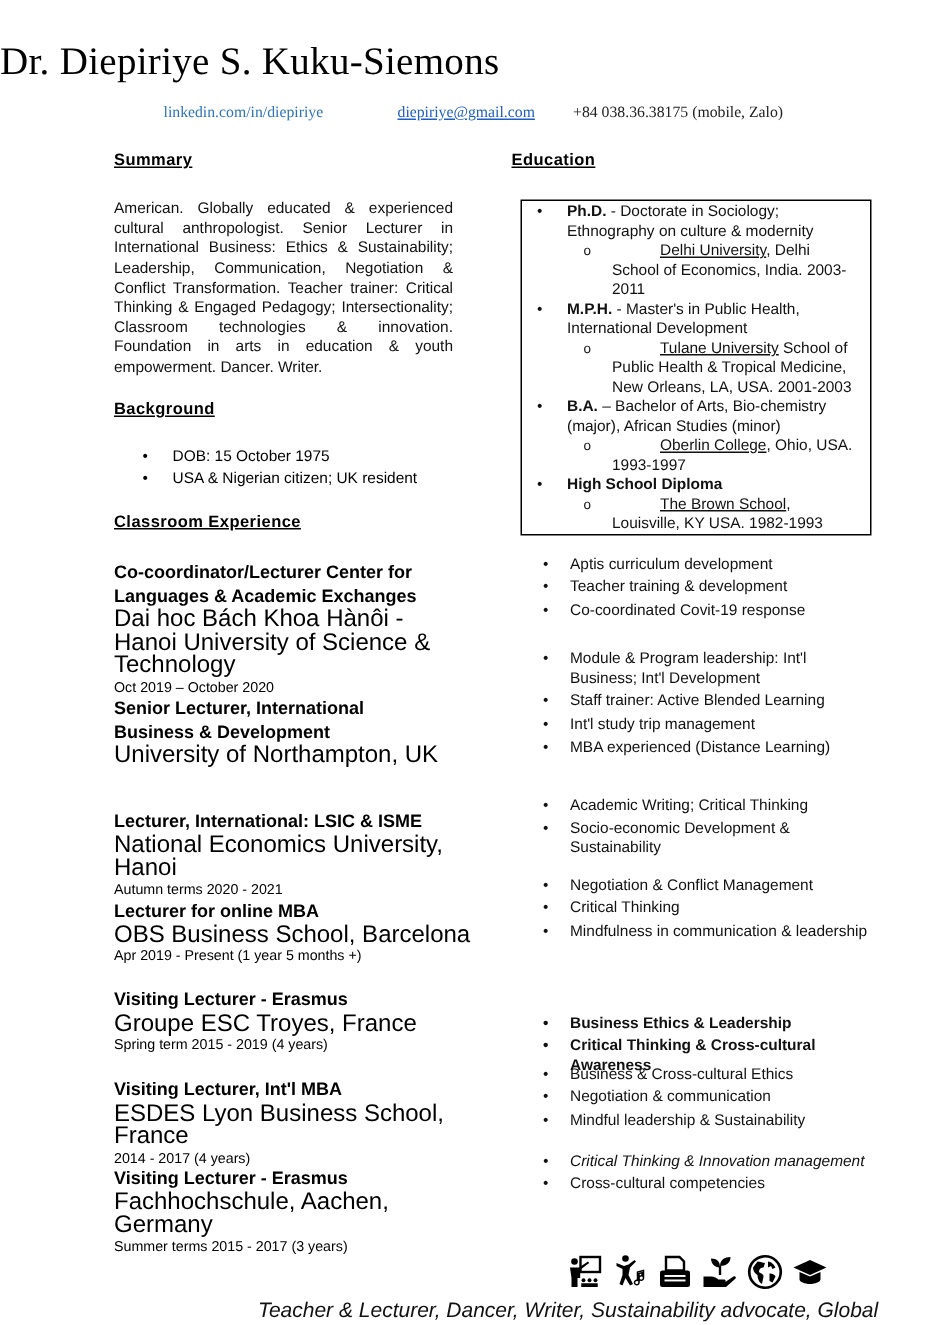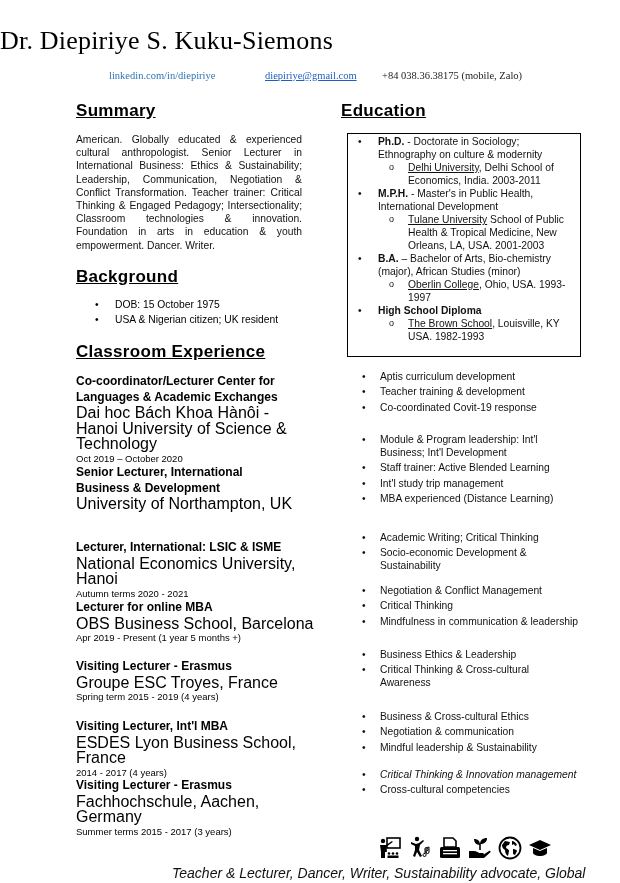--- a/index.html
+++ b/index.html
@@ -9,21 +9,21 @@
   .title {
     position: absolute; left: 0; top: 26px; width: 620px; 
     font-family: "Liberation Serif", serif; font-size: 26px; color: #000; letter-spacing: 0.2px;
   }
   .contact { position: absolute; top: 70px; font-family: "Liberation Serif", serif; font-size: 10.5px; }
   .contact.linkedin { left: 109px; color: #2e74b5; }
   .contact.email { left: 265px; color: #1f5fbf; text-decoration: underline; }
   .contact.phone { left: 382px; color: #222; }
 
   .sec-head {
-    position: absolute; font-weight: bold; font-size: 17px; text-decoration: underline;
+    position: absolute; font-weight: bold; font-size: 11px; text-decoration: underline;
     letter-spacing: 0.3px;
   }
 
   .summary {
     position: absolute; left: 76px; top: 133px; width: 226px;
     font-size: 10.3px; line-height: 13.2px; text-align: justify; color: #111;
   }
 
   .bg-list { position: absolute; left: 95px; top: 298px; list-style: none; font-size: 10.3px; line-height: 14.5px; }
   .bg-list li { position: relative; padding-left: 20px; }
@@ -37,21 +37,21 @@
   .edu-box {
     position: absolute; left: 347px; top: 133px; width: 234px; height: 224px;
     border: 1px solid #000; font-size: 10.3px; line-height: 13px; color: #111;
     padding: 1px 0 0 0;
   }
   .edu-item { position: relative; padding-left: 30px; padding-right: 4px; }
   .edu-item .dot { position: absolute; left: 10px; top: 0; }
   .edu-item b { font-weight: bold; }
   .edu-sub { position: relative; padding-left: 69px; padding-right: 4px; margin-left: -39px; }
   .edu-sub .circ { position: absolute; left: 50px; top: 0; font-size: 9px; }
-  .edu-sub u { text-decoration: underline; }
+  .edu-sub u { text-decoration: underline; margin-left: 32px; }
 
   .resp { position: absolute; left: 362px; width: 220px; list-style: none; font-size: 10.3px; line-height: 13px; color: #111; }
   .resp li { position: relative; padding-left: 18px; margin-bottom: 2.3px; }
   .resp li::before { content: "•"; position: absolute; left: 0; top: 0; }
   .resp li.italic { font-style: italic; }
 
   .icons { position: absolute; left: 378px; top: 836px; display: flex; gap: 6px; align-items: center; }
   .icons span { display: inline-block; width: 24px; height: 24px; }
   .icons svg { width: 24px; height: 24px; }
 
@@ -162,21 +162,21 @@
 </ul>
 <ul class="resp" style="top:531px;">
   <li>Academic Writing; Critical Thinking</li>
   <li>Socio-economic Development &amp; Sustainability</li>
 </ul>
 <ul class="resp" style="top:584px;">
   <li>Negotiation &amp; Conflict Management</li>
   <li>Critical Thinking</li>
   <li>Mindfulness in communication &amp; leadership</li>
 </ul>
-<ul class="resp" style="top:648px;">
+<ul class="resp" style="top:676px;font-weight:bold;">
   <li>Business Ethics &amp; Leadership</li>
   <li>Critical Thinking &amp; Cross-cultural Awareness</li>
 </ul>
 <ul class="resp" style="top:710px;">
   <li>Business &amp; Cross-cultural Ethics</li>
   <li>Negotiation &amp; communication</li>
   <li>Mindful leadership &amp; Sustainability</li>
 </ul>
 <ul class="resp" style="top:768px;">
   <li class="italic">Critical Thinking &amp; Innovation management</li>

